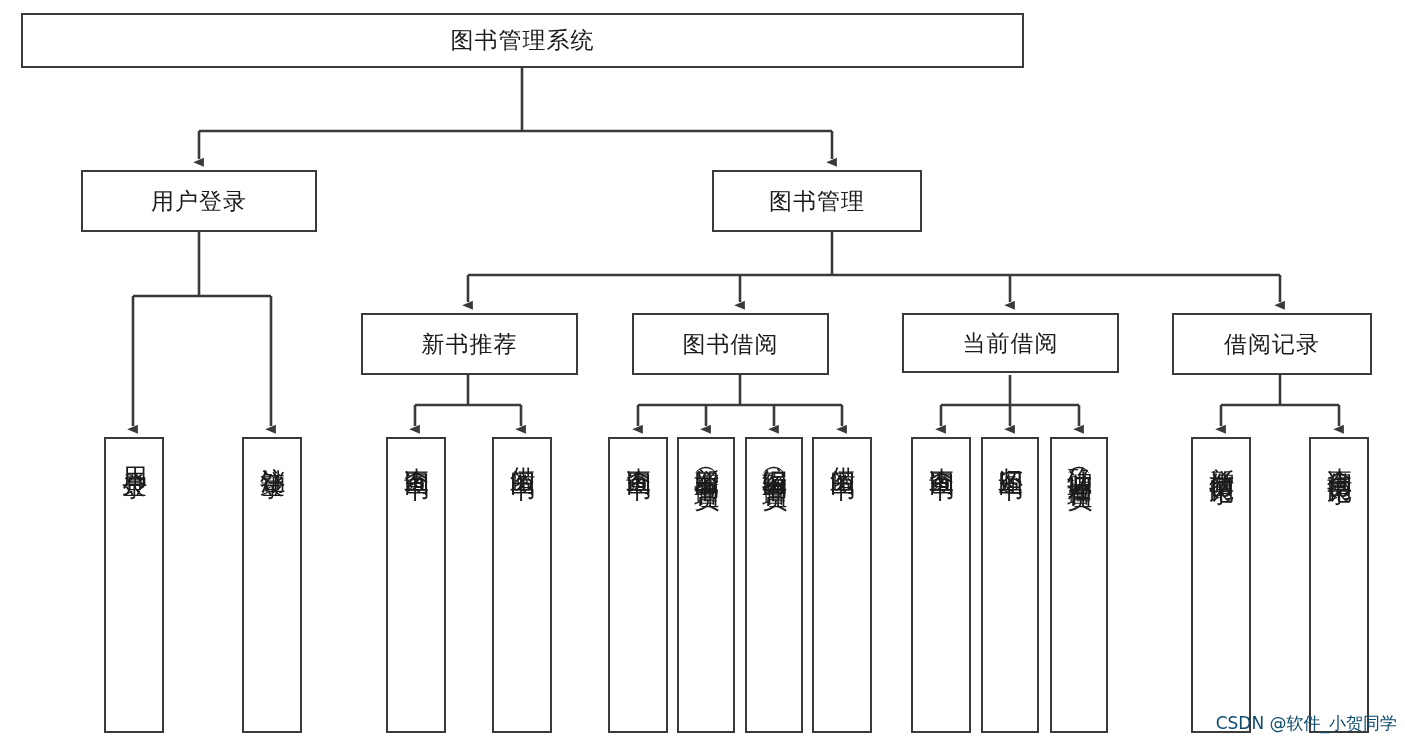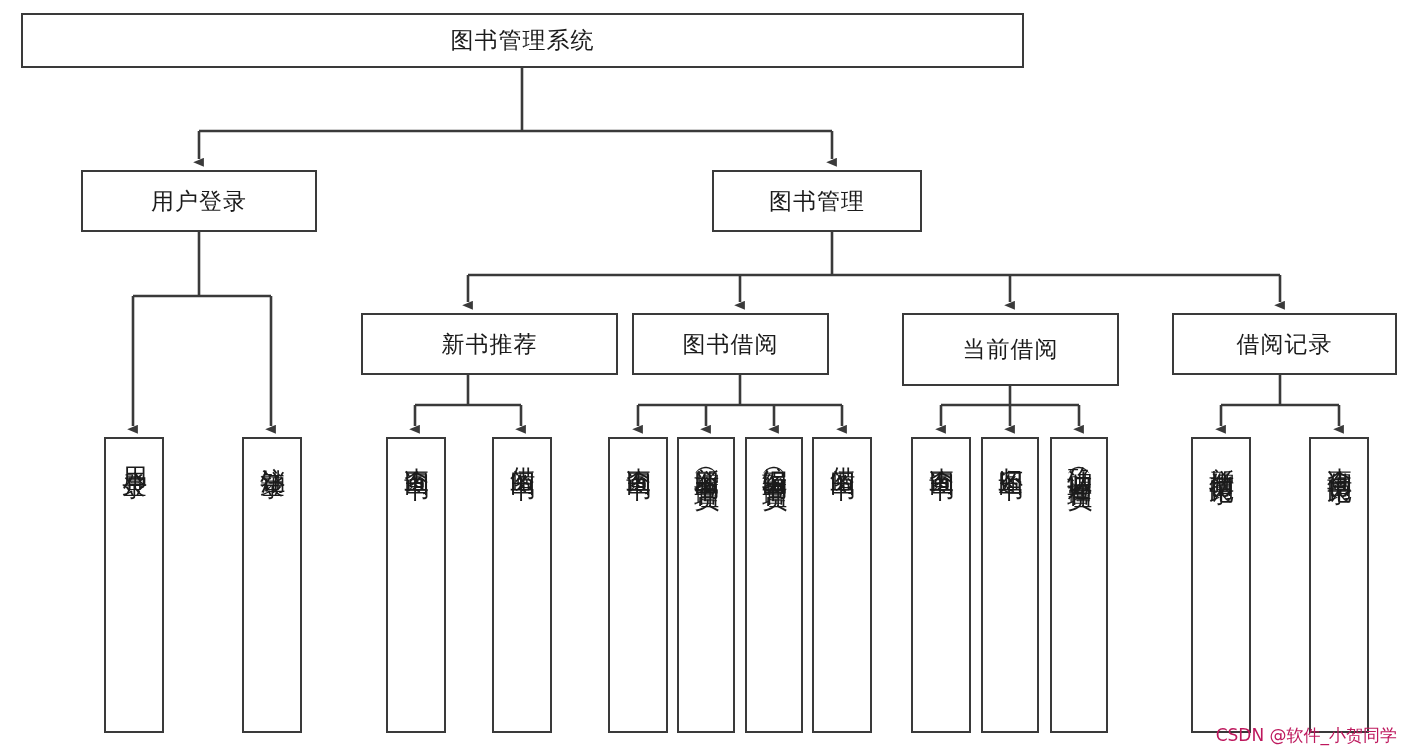--- a/index.html
+++ b/index.html
@@ -40,23 +40,23 @@
     writing-mode:vertical-rl;
     text-orientation:upright;
     font-size:25px;
     line-height:1.05;
     letter-spacing:3px;
     white-space:nowrap;
   }
 
   #watermark{
     position:absolute;
-    right:8px;bottom:0;
+    right:8px;bottom:12px;
     font-size:17px;
-    color:#be185d;
+    color:#0c4a6e;
     z-index:6;
     white-space:nowrap;
     pointer-events:none;
     text-align:right;
   }
 </style>
 </head>
 <body>
 
 <div id="stage">
@@ -115,30 +115,30 @@
     <span class="lbl">图书管理系统</span>
   </div>
 
   <div class="node h" style="left:81px;top:170px;width:236px;height:62px;">
     <span class="lbl">用户登录</span>
   </div>
   <div class="node h" style="left:712px;top:170px;width:210px;height:62px;">
     <span class="lbl">图书管理</span>
   </div>
 
-  <div class="node h" style="left:361px;top:313px;width:257px;height:62px;">
+  <div class="node h" style="left:361px;top:313px;width:217px;height:62px;">
     <span class="lbl">新书推荐</span>
   </div>
   <div class="node h" style="left:632px;top:313px;width:197px;height:62px;">
     <span class="lbl">图书借阅</span>
   </div>
-  <div class="node h" style="left:902px;top:313px;width:217px;height:73px;align-items:center;">
+  <div class="node h" style="left:902px;top:313px;width:217px;height:60px;align-items:center;">
     <span class="lbl">当前借阅</span>
   </div>
-  <div class="node h" style="left:1172px;top:313px;width:225px;height:62px;">
+  <div class="node h" style="left:1172px;top:313px;width:200px;height:62px;">
     <span class="lbl">借阅记录</span>
   </div>
 
   <div class="node v" style="left:104px;top:437px;width:60px;height:296px;">
     <span class="lbl">用户登录</span>
   </div>
   <div class="node v" style="left:242px;top:437px;width:60px;height:296px;">
     <span class="lbl">注销登录</span>
   </div>
 

